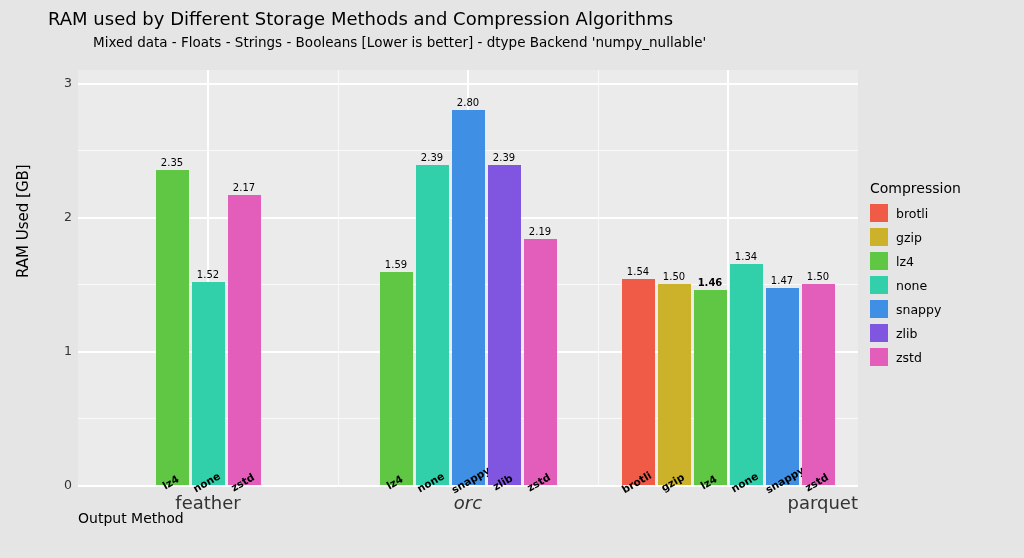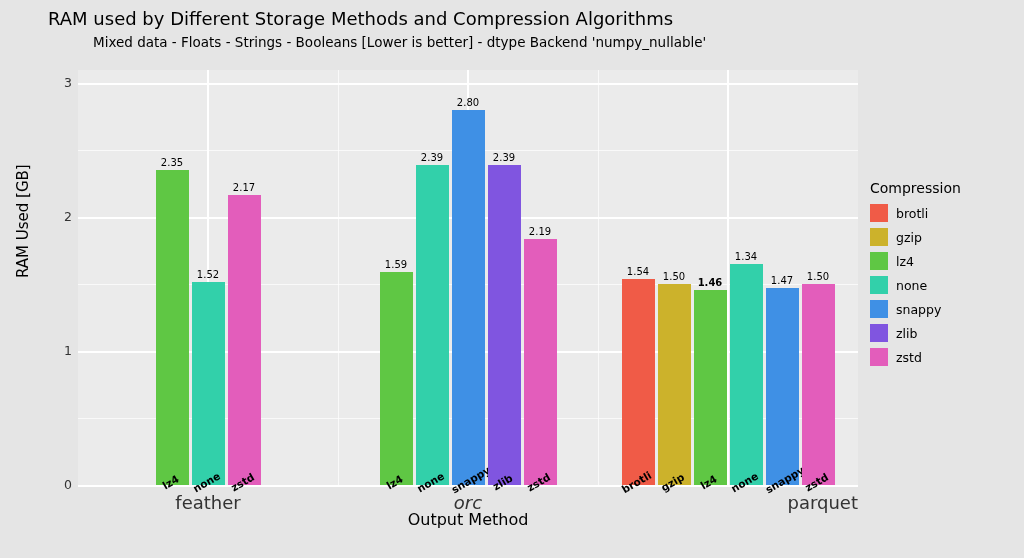--- a/index.html
+++ b/index.html
@@ -2,21 +2,21 @@
 <html><head>
 <meta charset="utf-8">
 <style>
   html,body{margin:0;padding:0;font-family:"DejaVu Sans","Helvetica Neue",Arial,sans-serif;}
   .wrap{width:1024px;height:558px;position:relative;background:#e5e5e5;}
   .plot-bg{position:absolute;left:78px;top:70px;width:780px;height:415px;background:#ebebeb;}
   .title{position:absolute;left:48px;top:8px;font-size:18px;color:#000;}
   .subtitle{position:absolute;left:48px;top:34px;font-size:13.5px;color:#000;margin-left:45px;}
   .caption{position:absolute;left:420px;top:538px;font-size:13px;color:#000;text-align:center;}
   .ylab{position:absolute;left:14px;top:278px;transform:rotate(-90deg);transform-origin:left top;font-size:15px;}
-  .xlab{position:absolute;left:78px;top:510px;width:780px;text-align:center;font-size:16px;}
+  .xlab{position:absolute;left:78px;top:510px;width:780px;font-size:14px;}
   .ytick{position:absolute;right:952px;font-size:12.5px;color:#333;text-align:right;}
   .grid{position:absolute;left:78px;width:780px;height:1px;background:#fff;}
   .grid.major{height:1.5px;}
   .grid.minor{opacity:.7;}
   .vgrid{position:absolute;top:70px;height:415px;width:1.5px;background:#fff;}
   .vgrid.minor{width:1px;opacity:.7;}
   .bar{position:absolute;bottom:73px;width:33px;}
   .barval{position:absolute;width:40px;margin-left:-3.5px;text-align:center;font-size:10px;color:#000;}
   .barxlab{position:absolute;bottom:70px;width:33px;text-align:center;font-size:10.5px;font-weight:bold;transform:rotate(-30deg);transform-origin:center;color:#000;}
   .grouplab{position:absolute;top:492px;width:260px;text-align:center;font-size:18px;color:#333;}

